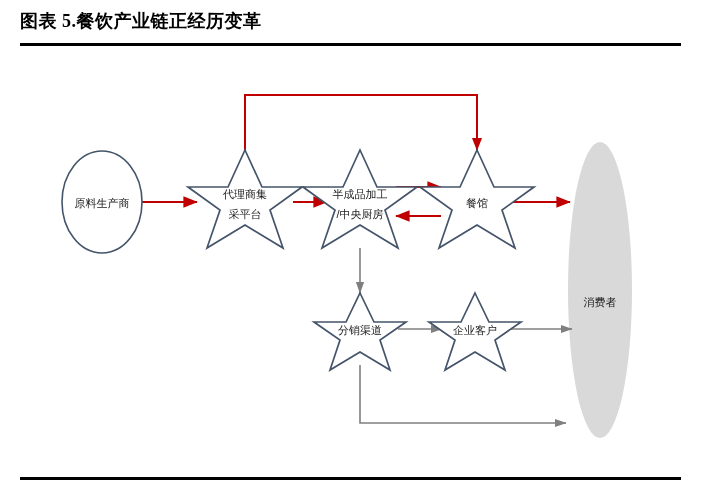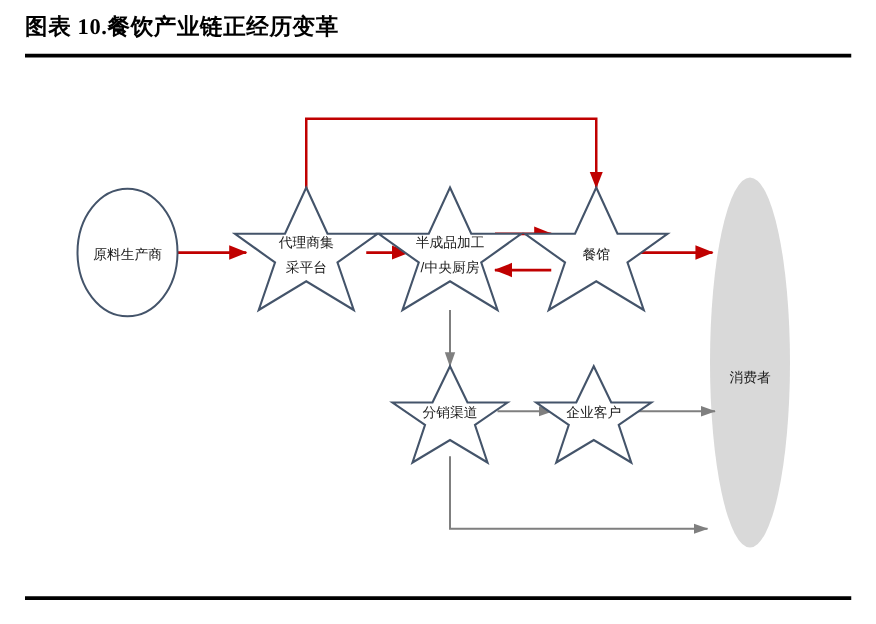--- a/index.html
+++ b/index.html
@@ -56,21 +56,21 @@
     fill: #1a1a1a;
     text-anchor: middle;
     dominant-baseline: middle;
   }
 </style>
 </head>
 <body>
 
 <div id="figure-root">
 
-  <div id="figure-title">图表 10.餐饮产业链正经历变革</div>
+  <div id="figure-title">图表 5.餐饮产业链正经历变革</div>
   <div class="rule" id="rule-top"></div>
   <div class="rule" id="rule-bottom"></div>
 
   <div id="diagram-canvas">
     <svg width="701" height="420" viewBox="0 0 701 420" xmlns="http://www.w3.org/2000/svg">
       <defs>
         <marker id="arrow-red" markerWidth="7" markerHeight="7" refX="6.2" refY="3" orient="auto" markerUnits="strokeWidth">
           <path d="M0,0.4 L6.6,3 L0,5.6 z" fill="#C00000"></path>
         </marker>
         <marker id="arrow-red-down" markerWidth="7" markerHeight="7" refX="6.2" refY="3" orient="auto" markerUnits="strokeWidth">

